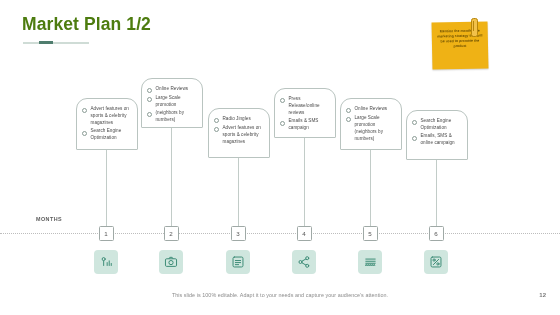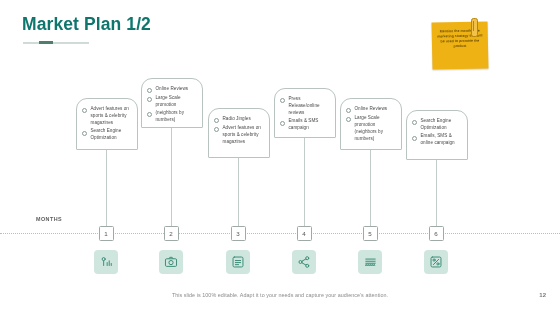--- a/index.html
+++ b/index.html
@@ -18,21 +18,21 @@
     overflow: hidden;
   }
 
   
   #title {
     position: absolute;
     left: 22px;
     top: 14px;
     font-size: 17.5px;
     font-weight: bold;
-    color: #0f766e;
+    color: #4d7c0f;
     letter-spacing: 0.1px;
     white-space: nowrap;
   }
   #title-rule {
     position: absolute;
     left: 23px;
     top: 42px;
     width: 66px;
     height: 1.5px;
     background: #cfdcd6;

